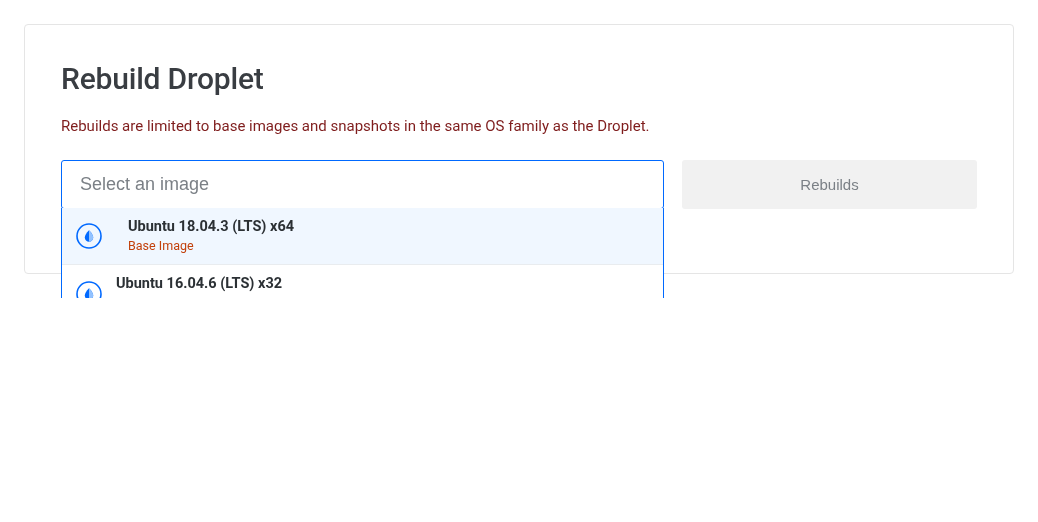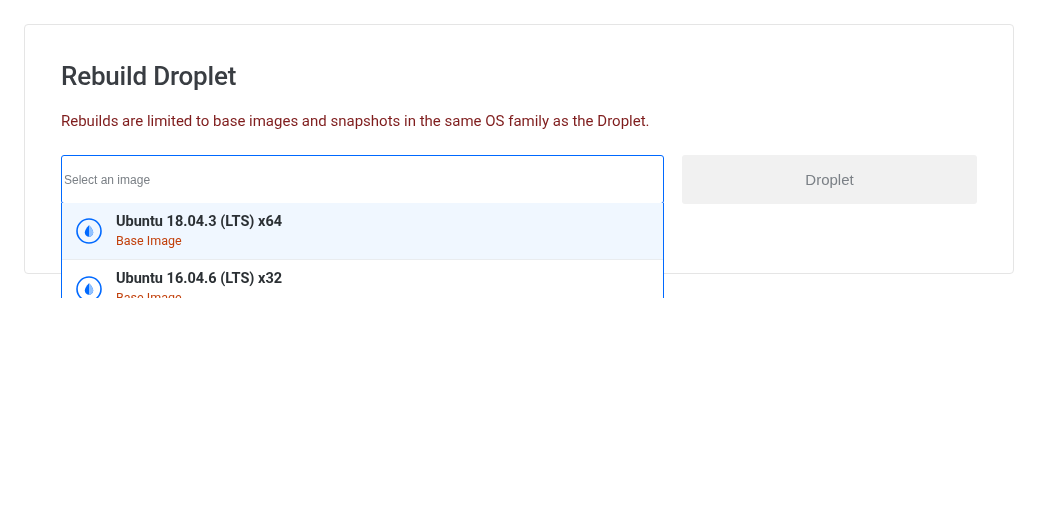--- a/index.html
+++ b/index.html
@@ -13,21 +13,21 @@
       padding: 24px;
     }
     .panel {
       border: 1px solid #e5e5e5;
       border-radius: 4px;
       padding: 36px;
       width: 990px;
       min-height: 250px;
     }
     .title {
-      font-size: 26px;
+      font-size: 30px;
       font-weight: 500;
       color: #393d42;
       margin-bottom: 18px;
       letter-spacing: -0.2px;
     }
     .description {
       font-size: 15px;
       color: #5b6065;
       line-height: 1.6;
       margin-bottom: 14px;
@@ -45,22 +45,22 @@
     }
     .select-wrap {
       position: relative;
       flex: 1;
     }
     .select-input {
       width: 100%;
       height: 49px;
       border: 1px solid #0069ff;
       border-radius: 3px;
-      padding: 0 2px;
-      font-size: 12px;
+      padding: 0 18px;
+      font-size: 18px;
       color: #333;
       outline: none;
       background: #fff;
     }
     .select-input::placeholder {
       color: #7b8086;
     }
     .dropdown {
       position: absolute;
       top: 48px;
@@ -79,20 +79,21 @@
       padding: 10px 14px;
       border-bottom: 1px solid #e9ecef;
       cursor: pointer;
       background: #fff;
     }
     .dropdown-item:last-child {
       border-bottom: none;
     }
     .dropdown-item.highlighted {
       background: #f0f7ff;
+      gap: 12px;
     }
     .item-icon {
       width: 26px;
       height: 26px;
       margin-right: 14px;
       flex-shrink: 0;
     }
     .item-text {
       display: flex;
       flex-direction: column;
@@ -179,15 +180,15 @@
                 <circle cx="13" cy="13" r="12" fill="none" stroke="#0069ff" stroke-width="1.6"></circle>
                 <path d="M13 7.2 C10.2 10.2 8.8 12.4 8.8 14.6 C8.8 17 10.7 18.8 13 18.8 C15.3 18.8 17.2 17 17.2 14.6 C17.2 12.4 15.8 10.2 13 7.2 Z" fill="#0069ff"></path>
                 <path d="M13 7.2 C15.8 10.2 17.2 12.4 17.2 14.6 C17.2 17 15.3 18.8 13 18.8 Z" fill="#92c2ff"></path>
               </svg></span>
             <span class="item-text">
               <span class="item-name">Ubuntu 20.04 (LTS) x64</span>
             </span>
           </div>
         </div>
     </div>
-    <button class="rebuild-btn">Droplet</button>
+    <button class="rebuild-btn">Rebuilds</button>
   </div>
 </div>
 
 </body></html>

